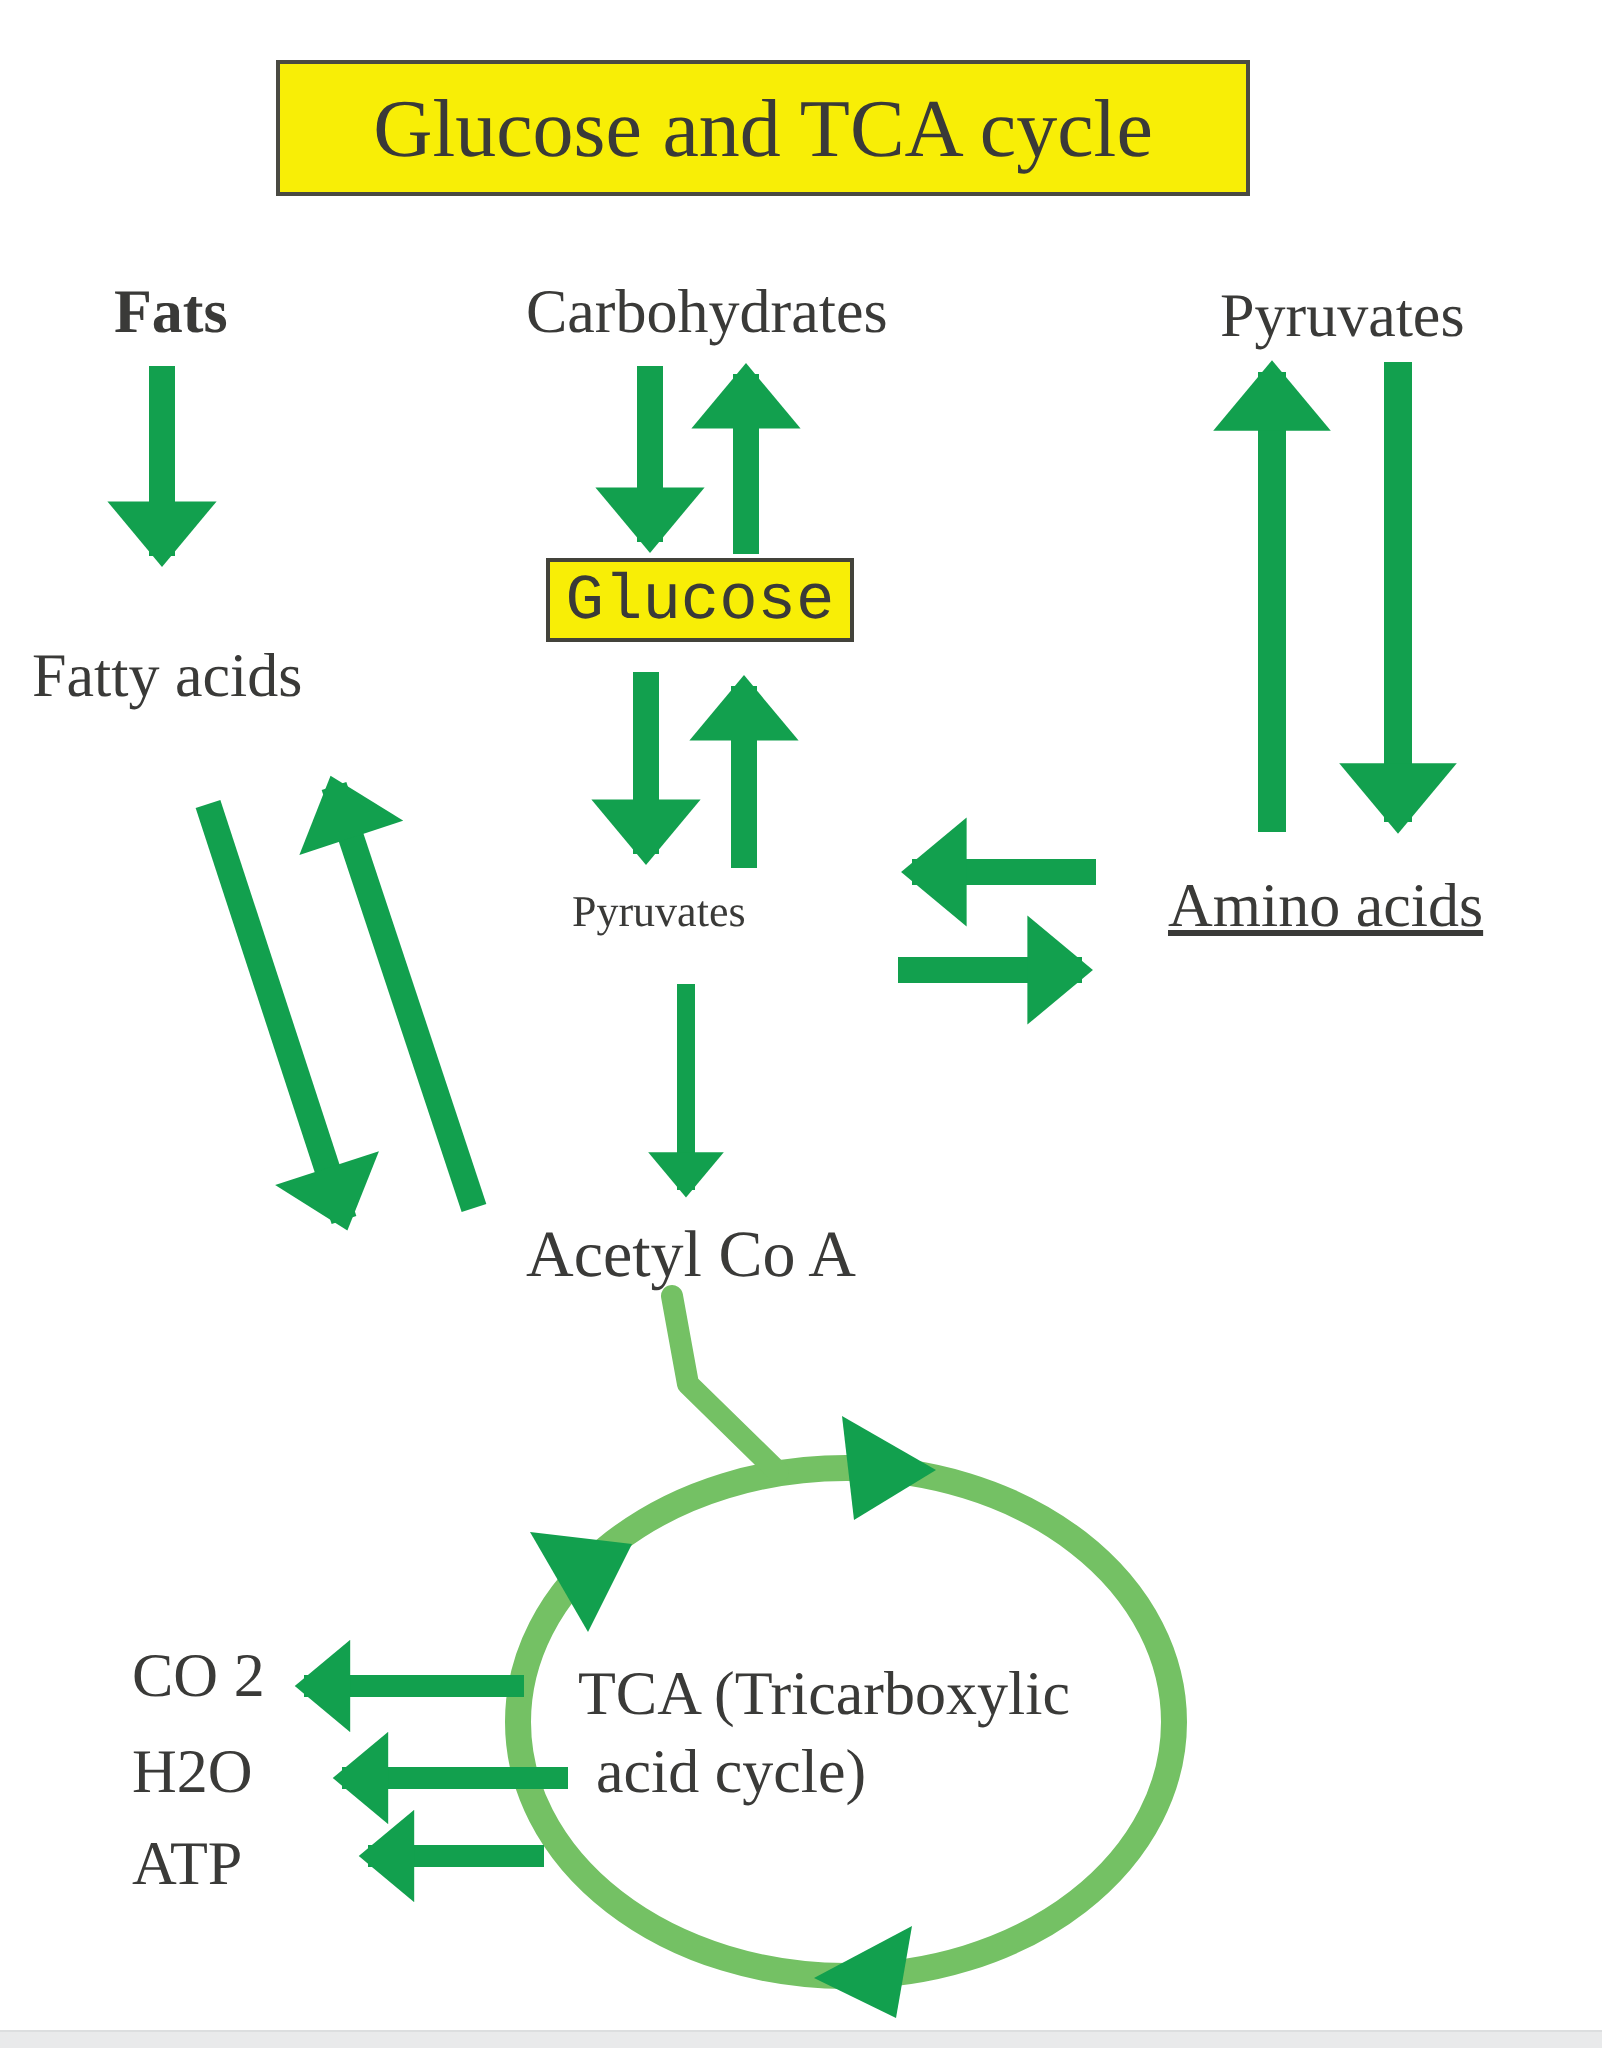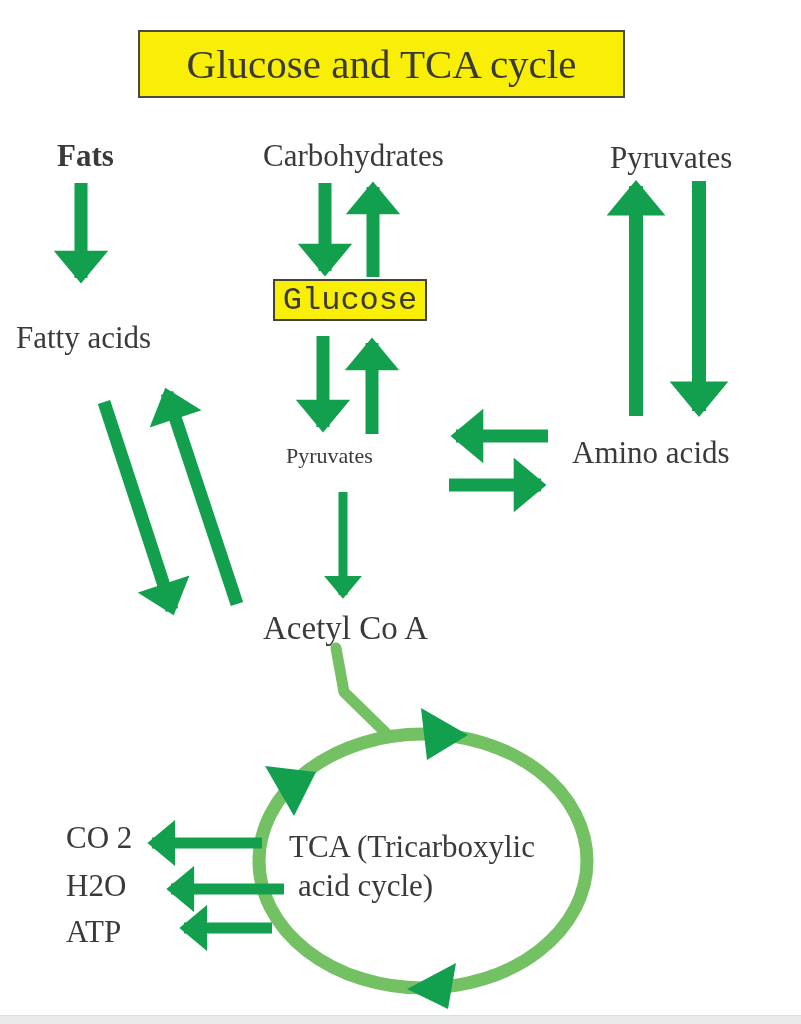--- a/index.html
+++ b/index.html
@@ -81,21 +81,21 @@
   <div class="lbl" style="left:57px;top:139px;font-weight:bold;">Fats</div>
   <div class="lbl" style="left:263px;top:139px;">Carbohydrates</div>
   <div class="lbl" style="left:610px;top:141px;">Pyruvates</div>
   <div class="lbl" style="left:16px;top:321px;">Fatty acids</div>
 
   <div class="glucose-box">
     <span>Glucose</span>
   </div>
 
   <div class="lbl" style="left:286px;top:444px;font-size:22px;">Pyruvates</div>
-  <div class="lbl" style="left:572px;top:436px;">Amino acids</div>
+  <div class="lbl" style="left:584px;top:436px;text-decoration:underline;">Amino acids</div>
   <div class="lbl" style="left:263px;top:610px;font-size:33px;">Acetyl Co A</div>
 
   <div class="tca-label">
     <div class="l1">TCA (Tricarboxylic</div>
     <div class="l2">acid cycle)</div>
   </div>
 
   <div class="lbl" style="left:66px;top:821px;">CO 2</div>
   <div class="lbl" style="left:66px;top:869px;">H2O</div>
   <div class="lbl" style="left:66px;top:915px;">ATP</div>

